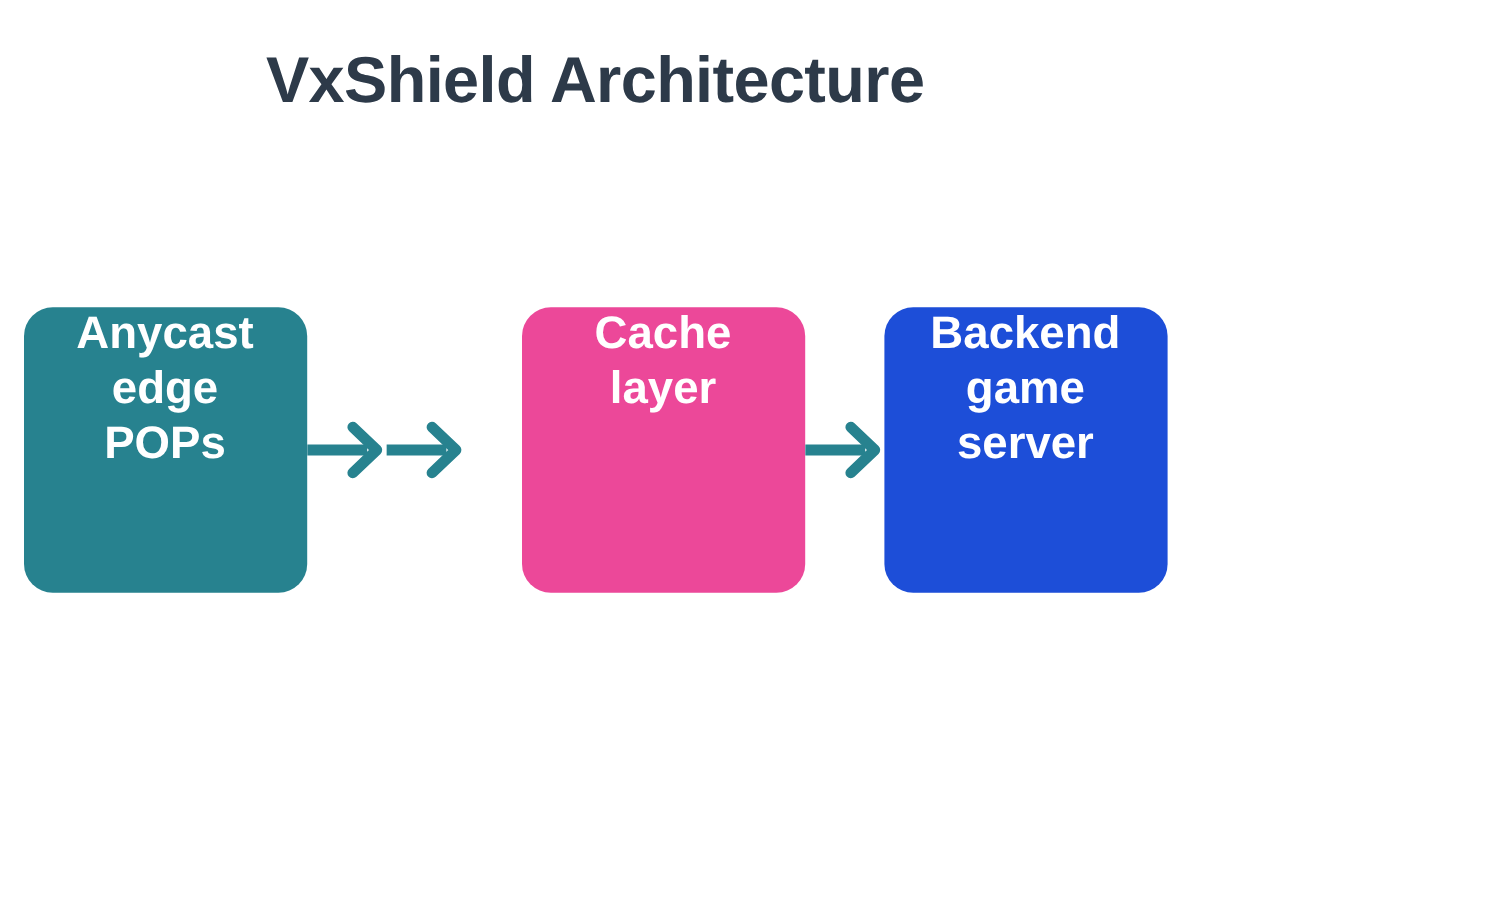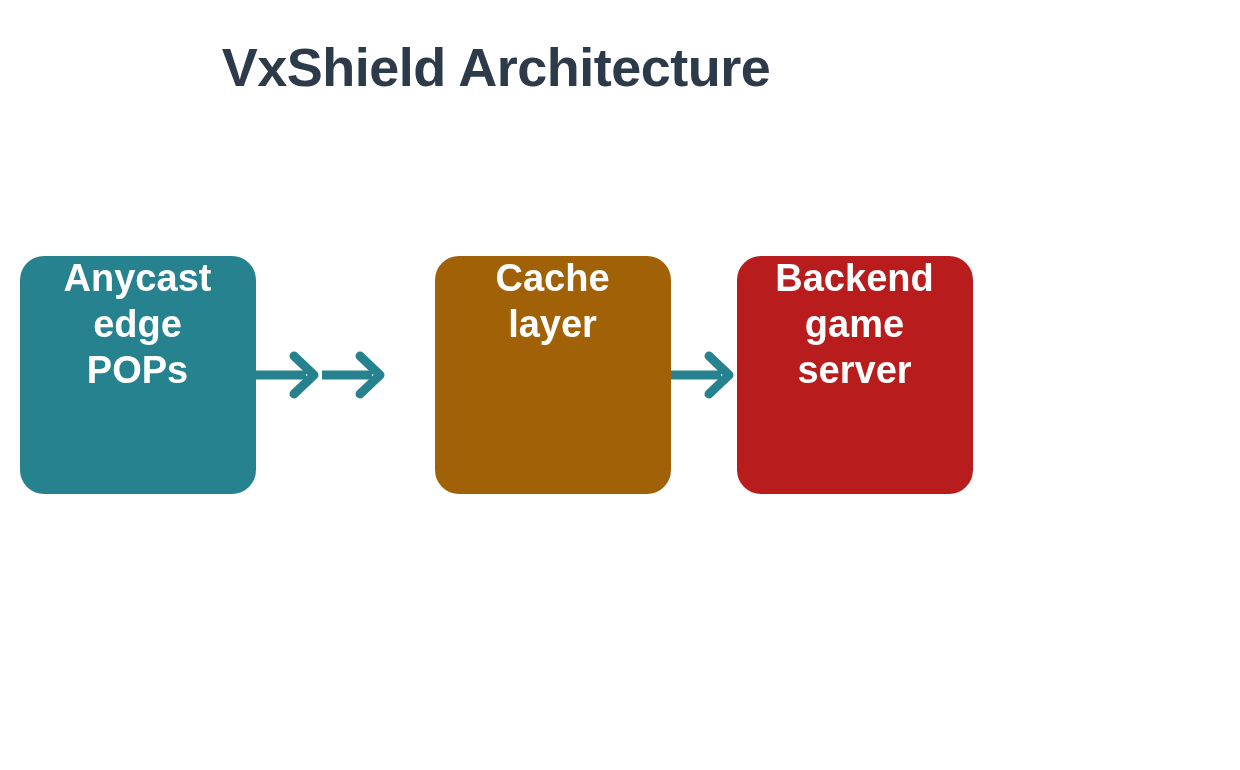--- a/index.html
+++ b/index.html
@@ -71,30 +71,30 @@
       <line x1="0" y1="32" x2="50" y2="32" stroke-width="9" stroke-linecap="butt" stroke="#27828F"></line>
       <polyline points="38,13 58,32 38,51" fill="none" stroke-width="9" stroke-linecap="round" stroke-linejoin="round" stroke="#27828F"></polyline>
     </svg>
 
 
     <svg class="arrow" width="66" height="64" viewBox="0 0 66 64">
       <line x1="0" y1="32" x2="50" y2="32" stroke-width="9" stroke-linecap="butt" stroke="#27828F"></line>
       <polyline points="38,13 58,32 38,51" fill="none" stroke-width="9" stroke-linecap="round" stroke-linejoin="round" stroke="#27828F"></polyline>
     </svg>
 
-    <div class="node" style="background-color: #a16207; color: rgb(255, 255, 255); margin-left: 47px;">
+    <div class="node" style="background-color: #ec4899; color: rgb(255, 255, 255); margin-left: 47px;">
       <span class="node-label">Cache
 layer</span>
     </div>
 
     <svg class="arrow" width="66" height="64" viewBox="0 0 66 64">
       <line x1="0" y1="32" x2="50" y2="32" stroke-width="9" stroke-linecap="butt" stroke="#27828F"></line>
       <polyline points="38,13 58,32 38,51" fill="none" stroke-width="9" stroke-linecap="round" stroke-linejoin="round" stroke="#27828F"></polyline>
     </svg>
 
-    <div class="node" style="background-color: #b91c1c; color: rgb(255, 255, 255);">
+    <div class="node" style="background-color: #1d4ed8; color: rgb(255, 255, 255);">
       <span class="node-label">Backend
 game
 server</span>
     </div>
 
   </div>
 </div>
 
 </body></html>

